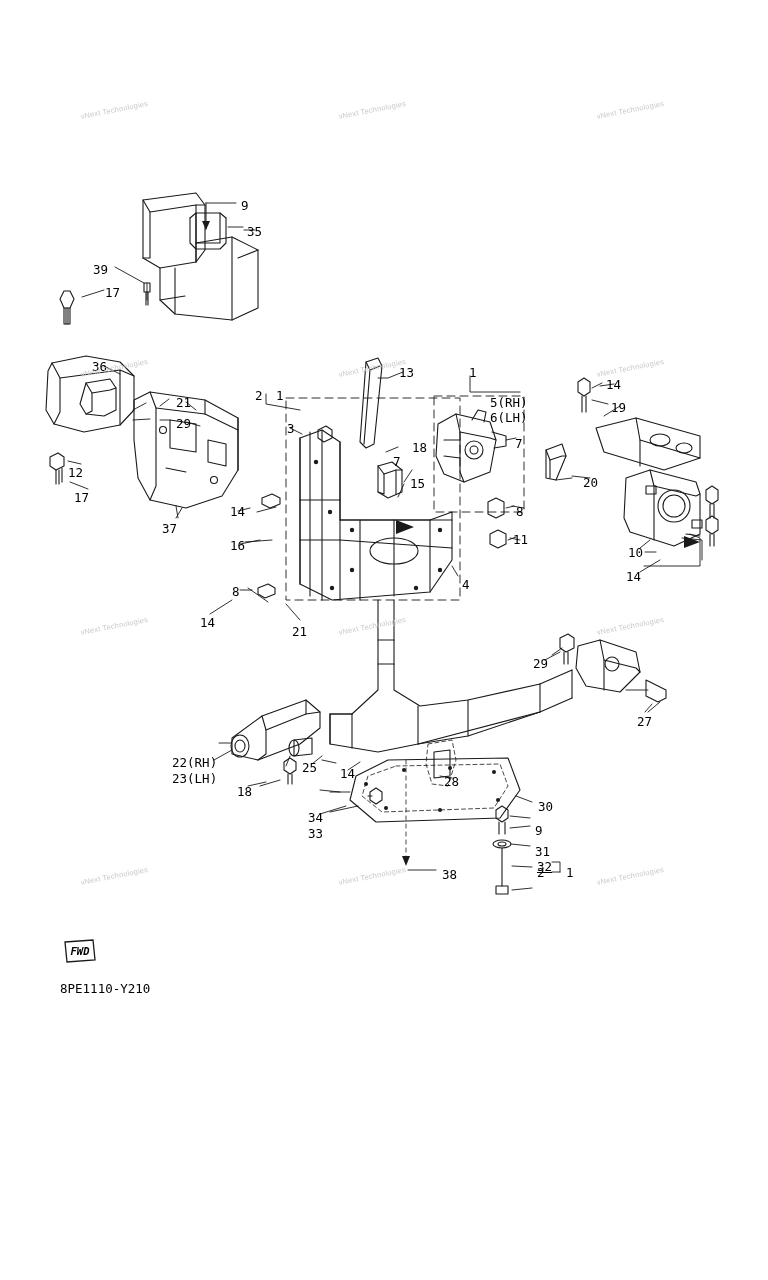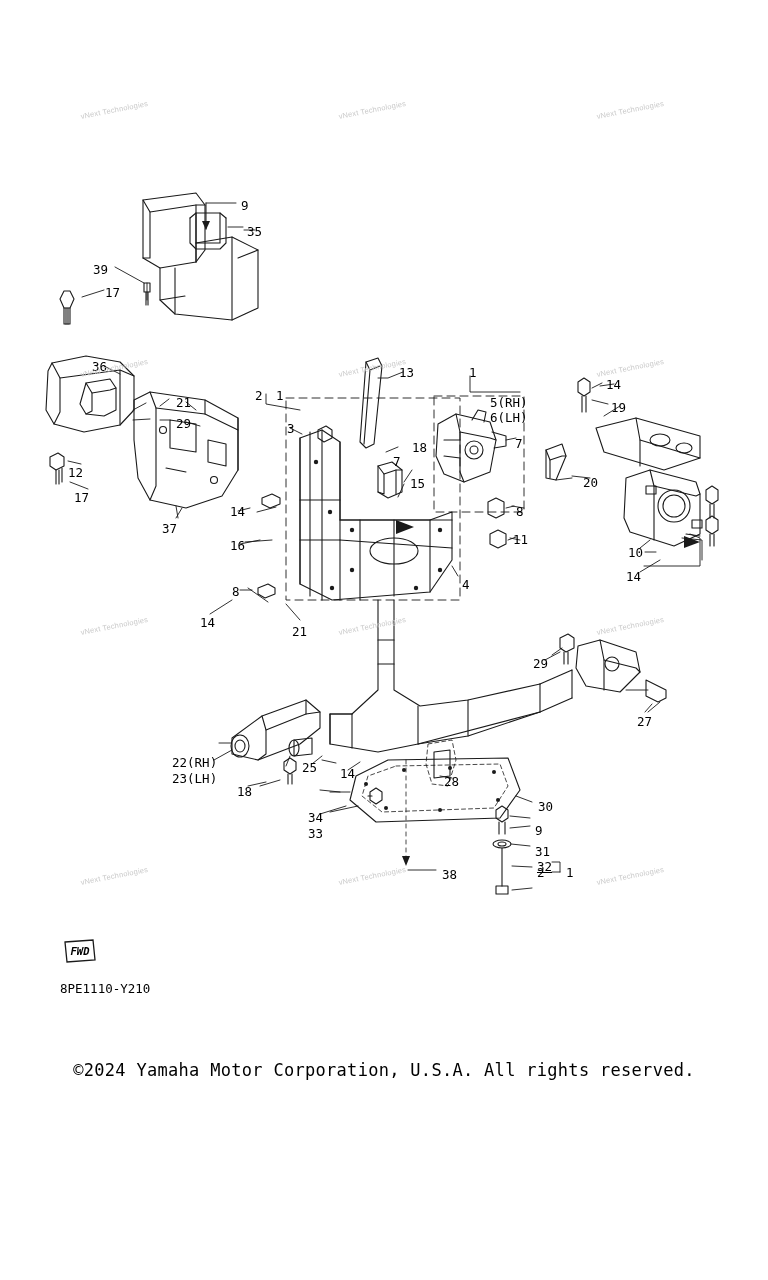--- a/index.html
+++ b/index.html
@@ -446,15 +446,14 @@
   <div class="wm" style="left:596px;top:879px;">vNext Technologies</div>
 
   <div id="fwd-badge">
     <svg width="36" height="26" viewBox="0 0 36 26" xmlns="http://www.w3.org/2000/svg">
       <path d="M3 4 L31 2 L33 22 L5 24 Z" fill="none" stroke="#1a1a1a" stroke-width="1.3"></path>
     </svg>
     <div class="fwd-text">FWD</div>
   </div>
 
   <div id="part-number">8PE1110-Y210</div>
-  <div id="copyright">©2024 Yamaha Motor Corporation, U.S.A. All rights reserved.</div>
 
 </div>
 
 </body></html>

